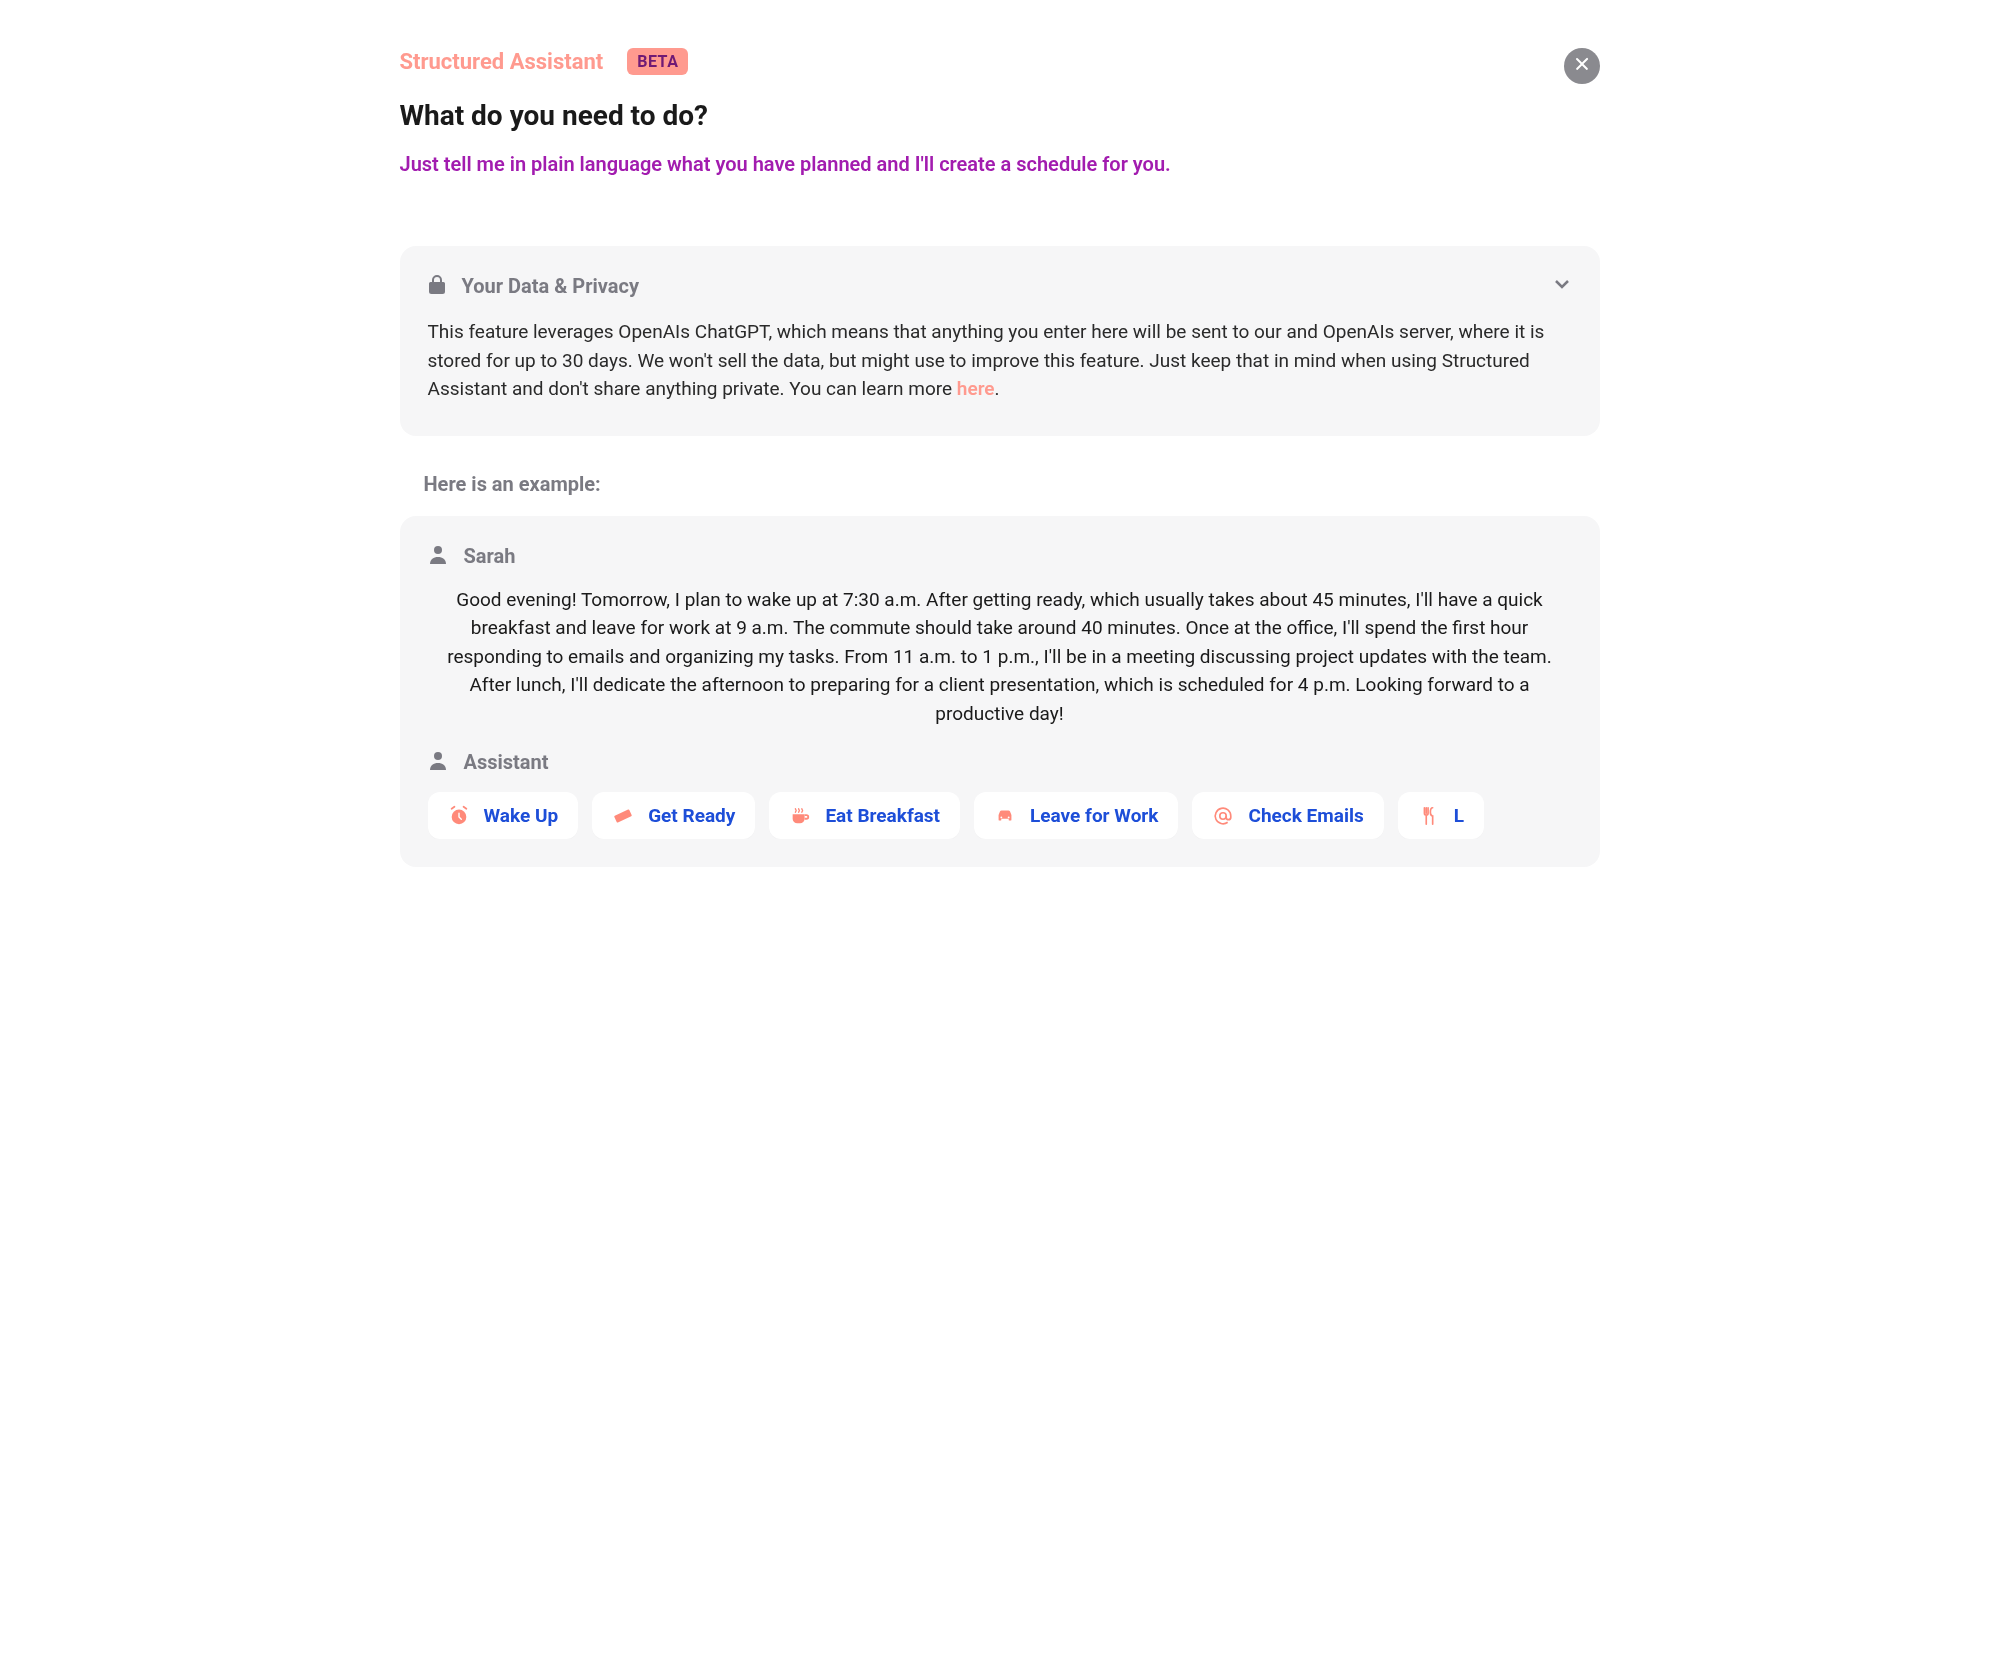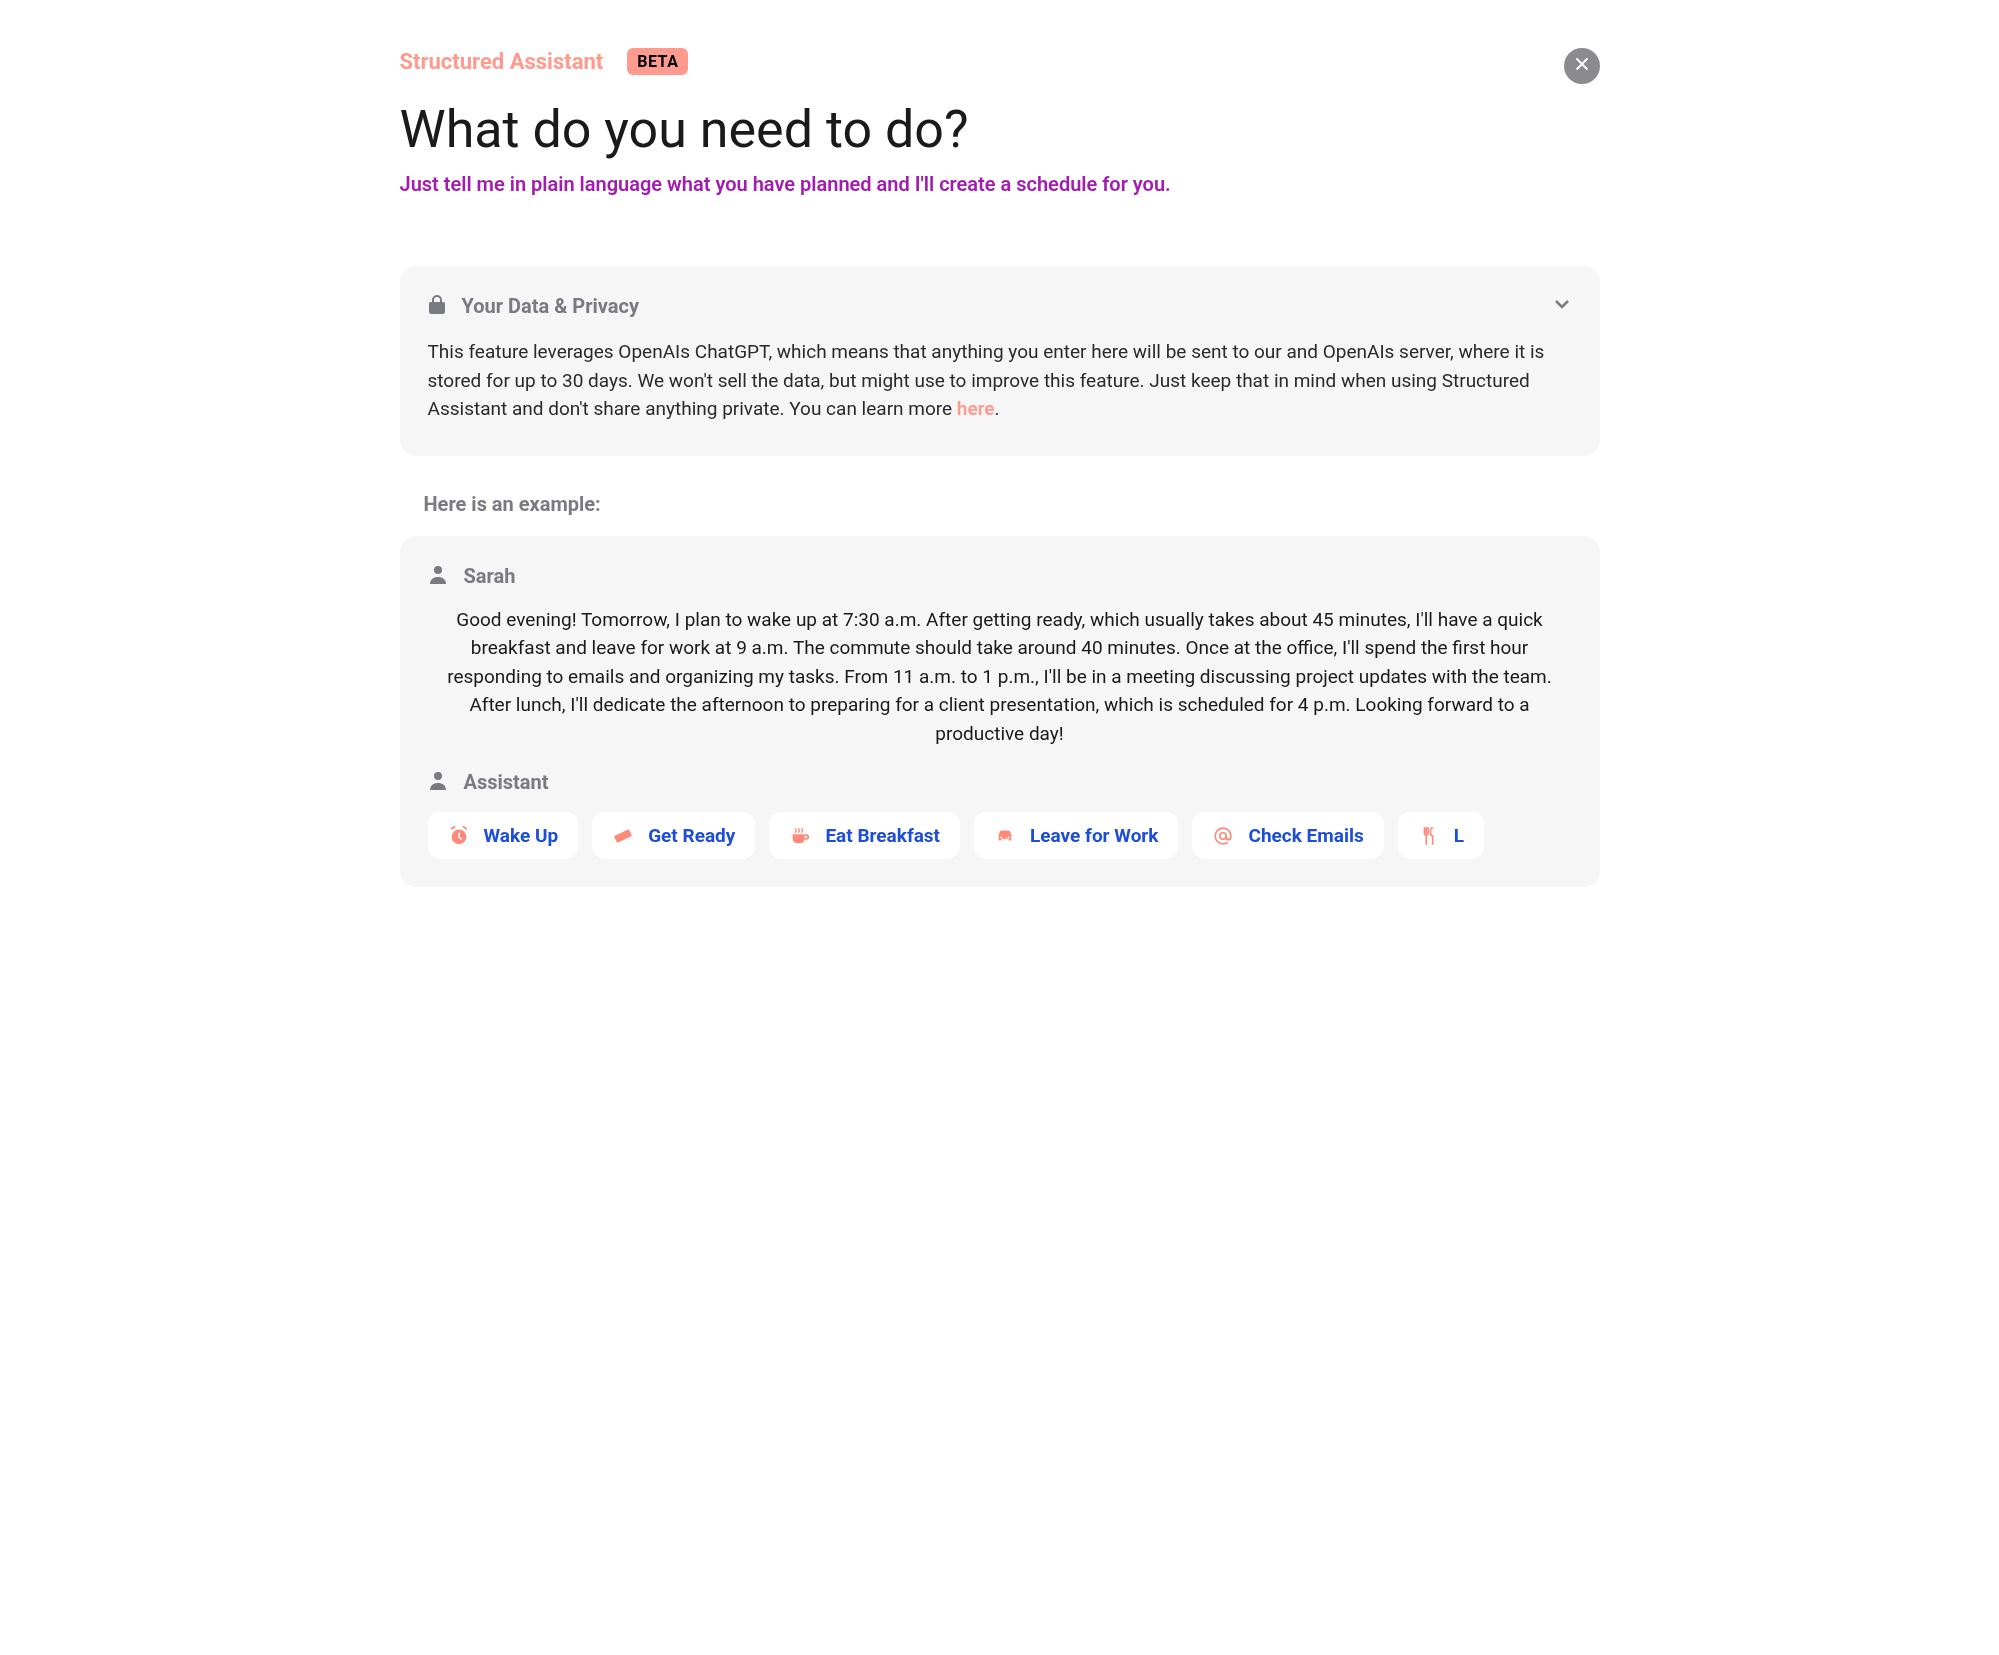--- a/index.html
+++ b/index.html
@@ -28,21 +28,21 @@
       gap: 24px;
       margin-bottom: 24px;
     }
     .brand-title {
       font-size: 22px;
       font-weight: 700;
       color: #ff9a8f;
     }
     .beta-badge {
       background: #ff9a8f;
-      color: #000000;
+      color: #701a75;
       font-size: 16px;
       font-weight: 700;
       padding: 4px 10px;
       border-radius: 6px;
       letter-spacing: 0.5px;
     }
     .close-btn {
       width: 36px;
       height: 36px;
       border-radius: 50%;
@@ -52,24 +52,24 @@
       justify-content: center;
       cursor: pointer;
       flex-shrink: 0;
     }
     .close-btn svg {
       width: 16px;
       height: 16px;
       fill: #ffffff;
     }
     .page-title {
-      font-size: 52px;
-      font-weight: 400;
+      font-size: 28px;
+      font-weight: 700;
       color: #1a1a1a;
-      margin-bottom: 12px;
+      margin-bottom: 20px;
     }
     .page-subtitle {
       font-size: 20px;
       font-weight: 600;
       color: #a21caf;
       margin-bottom: 70px;
     }
     .card {
       background: #f6f6f7;
       border-radius: 16px;

